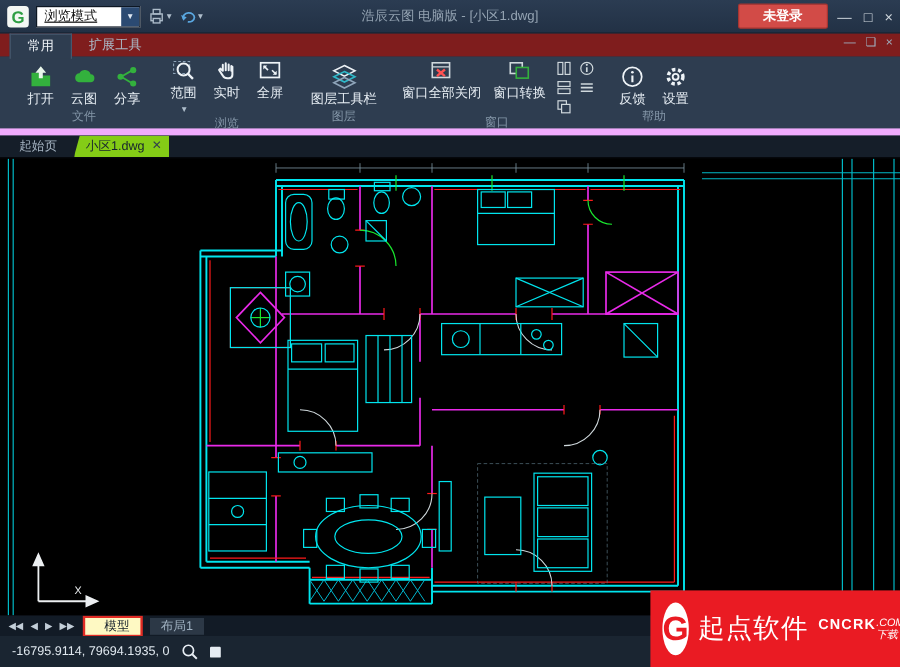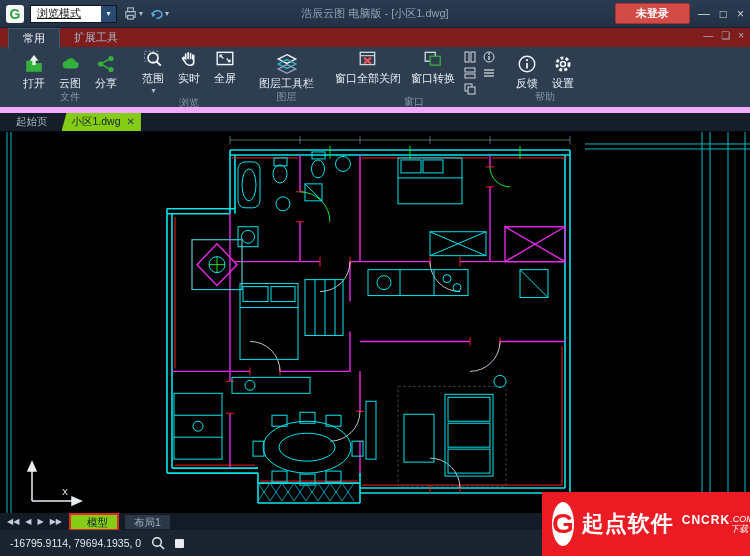--- a/index.html
+++ b/index.html
@@ -60,35 +60,35 @@
 
   
   .canvas { flex:1 1 auto; position:relative; background:#000; border-top:1px solid #05080c; overflow:hidden; }
   .canvas svg { position:absolute; inset:0; width:100%; height:100%; }
 
   
   .layout-tabs { height:17px; flex:0 0 17px; background:#121b26; display:flex; align-items:center;
     padding-left:6px; gap:4px; }
   .nav-arrow { color:#c3ced8; font-size:8px; cursor:pointer; padding:0 1px; }
   .ltab { font-size:10.5px; height:14px; line-height:14px; padding:0 9px; cursor:pointer; }
-  .ltab.model { background:#84cc16; color:#15202c; box-shadow:0 0 0 2px #e02b24; margin:0 4px;padding-left:16px; }
+  .ltab.model { background:#fef9c3; color:#15202c; box-shadow:0 0 0 2px #e02b24; margin:0 4px;padding-left:16px; }
   .ltab.layout1 { background:#2c3846; color:#9fb0c0; }
 
   
   .statusbar { height:26px; flex:0 0 26px; background:#1a2531; display:flex; align-items:center;
     padding-left:10px; gap:10px; color:#dfe7ee; font-size:10.5px; }
   .sb-icons { display:flex; align-items:center; gap:10px; }
   .sb-square { width:9px; height:9px; background:#e6ecf2; border-radius:1px; cursor:pointer; }
 
   
   .watermark { position:absolute; right:0; bottom:0; width:208px; height:64px; background:#ea1b23;
     display:flex; align-items:center; padding-left:10px; gap:8px; z-index:20; cursor:pointer; }
   .wm-circle { width:44px; height:44px; background:#fff; border-radius:50%; color:#ea1b23;
     font-size:28px; font-weight:bold; display:flex; align-items:center; justify-content:center; }
-  .wm-main { color:#fff; font-size:22px; font-weight:bold; letter-spacing:1px; white-space:nowrap; }
+  .wm-main { color:#fff; font-size:22px; font-weight:normal; letter-spacing:1px; white-space:nowrap; }
   .wm-side { display:flex; flex-direction:row; color:#fff; line-height:1.15; }
   .wm-l1 { font-size:12px; font-weight:bold; letter-spacing:1px; }
   .wm-l2 { font-size:9px;font-style:italic; }
 </style>
 </head>
 <body>
 
 <div class="app">
 
   <div class="titlebar">

